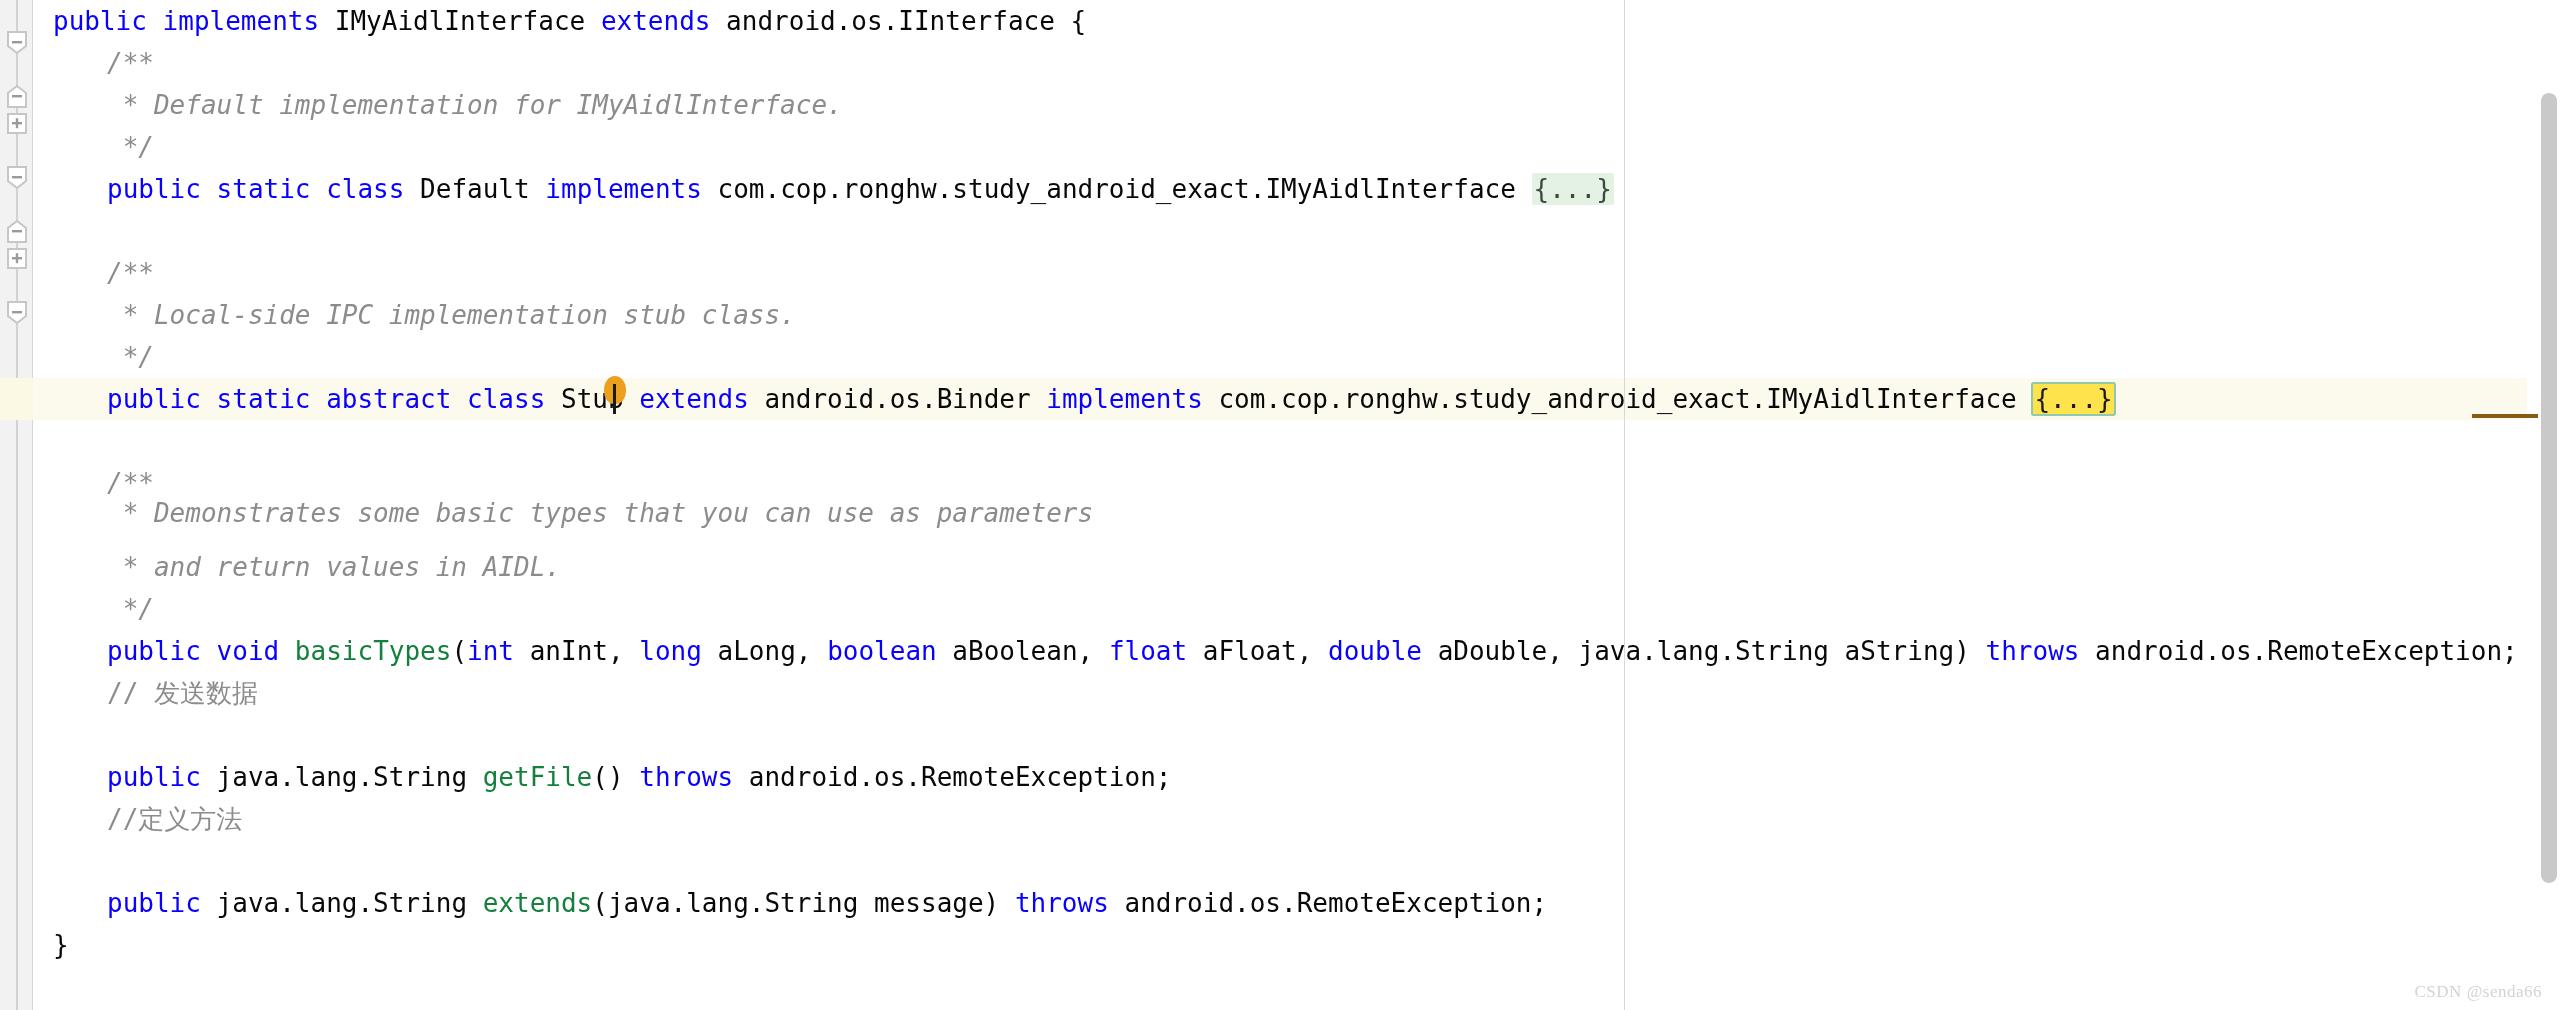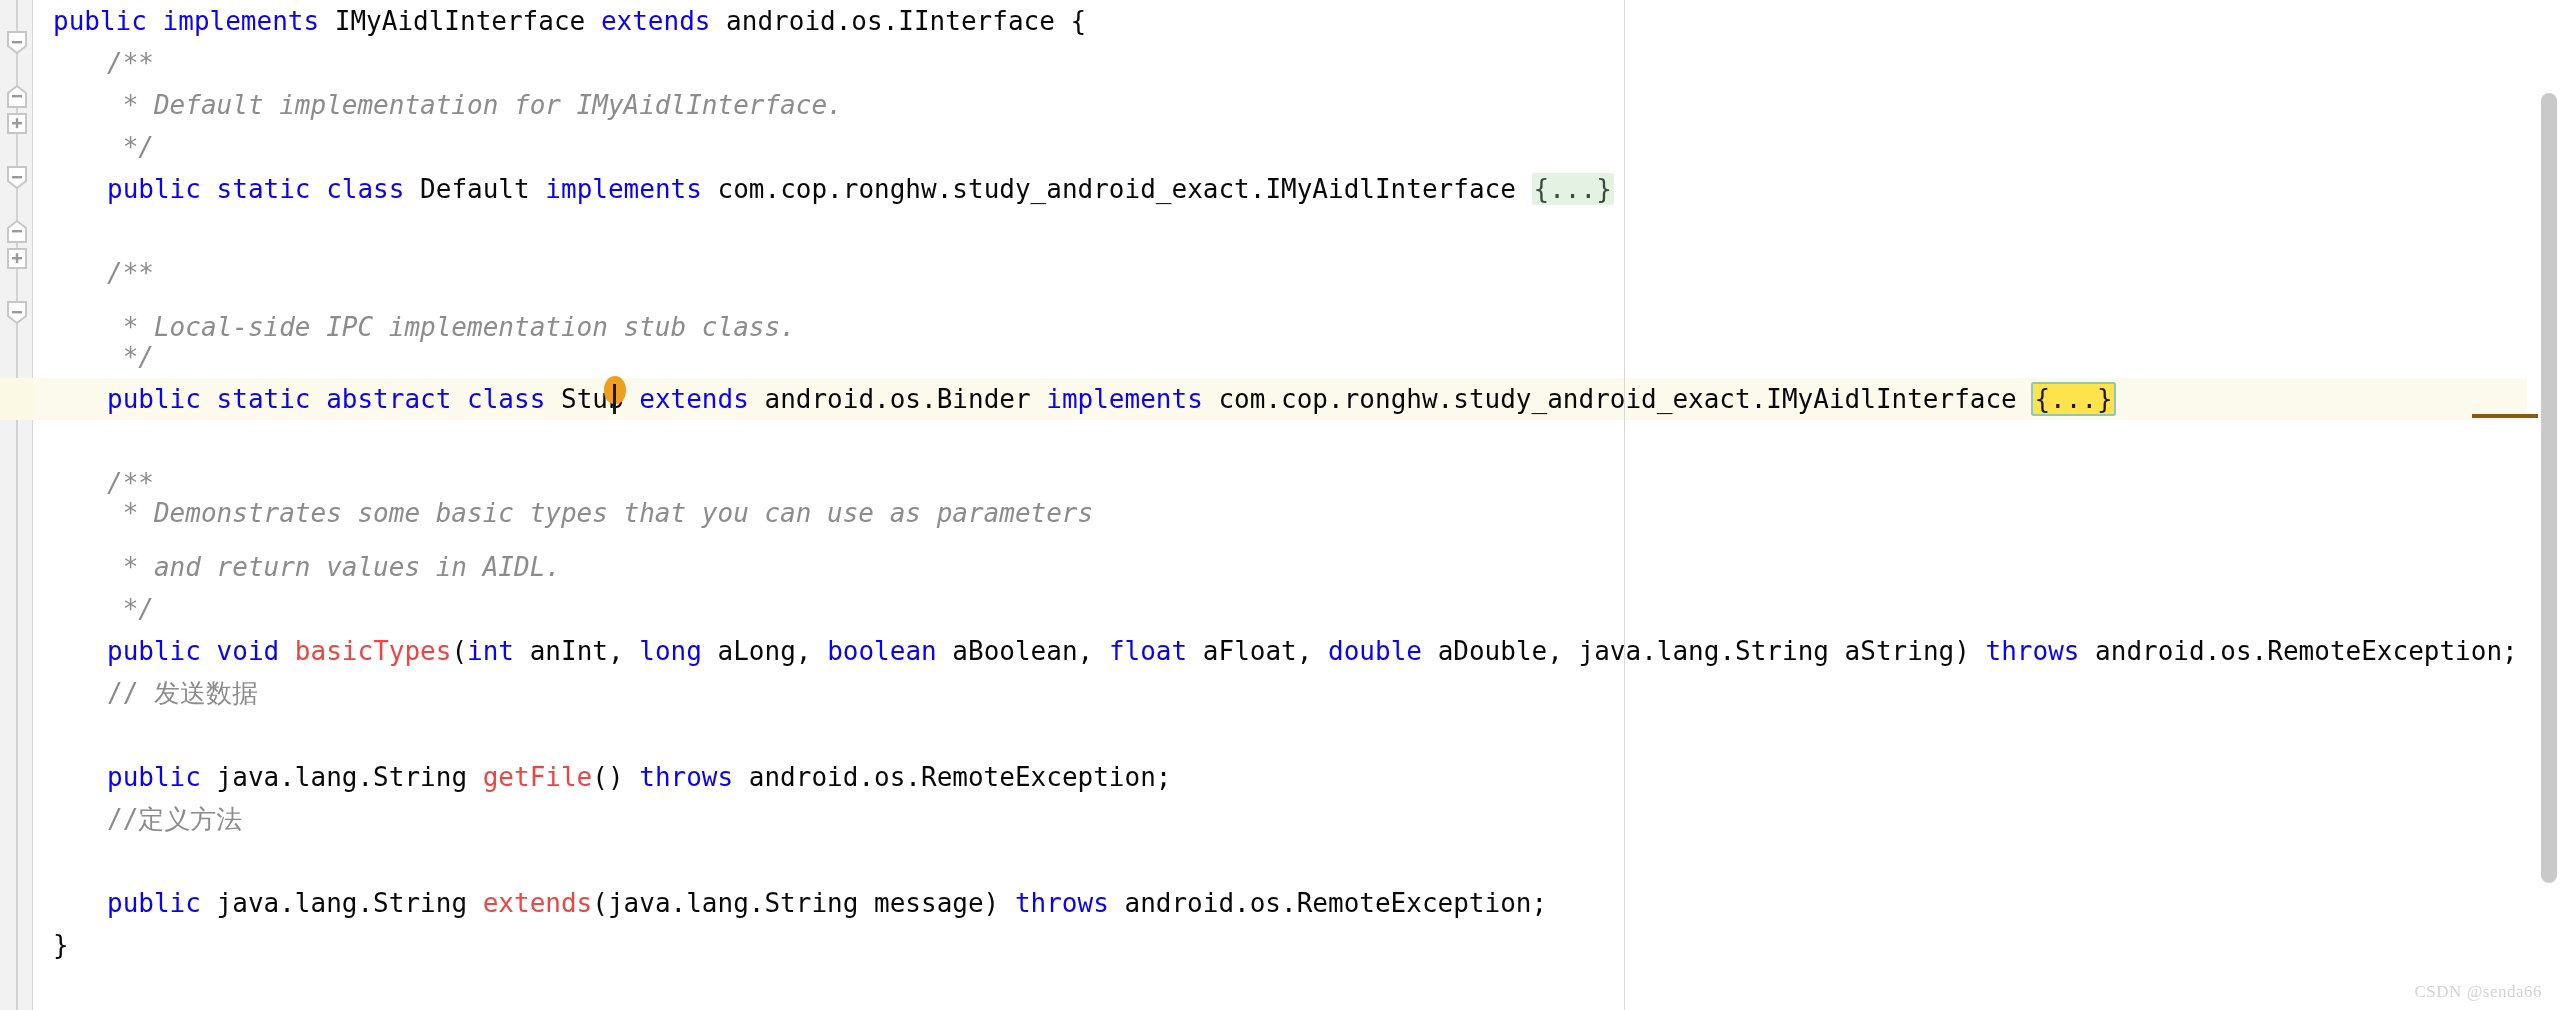--- a/index.html
+++ b/index.html
@@ -93,21 +93,21 @@
     font-family: "DejaVu Sans Mono", "Liberation Mono", monospace;
     font-size: 26px;
     line-height: 42px;
     letter-spacing: 0px;
     color: #080808;
     z-index: 5;
   }
 
   .kw      { color: #0a00ff; }
   .plain   { color: #080808; }
-  .method  { color: #ef4444; }
+  .method  { color: #15803d; }
   .doc     { color: #8c8c8c; font-style: italic; }
   .cmt     { color: #8c8c8c; }
 
   .fold {
     color: #3b4a3f;
     background: #e3f2e3;
     border-radius: 2px;
     padding: 1px 2px;
   }
   .fold-selected {
@@ -190,21 +190,21 @@
 
   <div id="code-area">
     <div id="code-lines">
         <div class="code-line" style="top: 0px; padding-left: 20px;"><span class="kw">public</span><span class="plain"> </span><span class="kw">implements</span><span class="plain"> IMyAidlInterface </span><span class="kw">extends</span><span class="plain"> android.os.IInterface {</span></div>
         <div class="code-line" style="top: 42px; padding-left: 74px;"><span class="doc">/**</span></div>
         <div class="code-line" style="top: 84px; padding-left: 74px;"><span class="doc"> * Default implementation for IMyAidlInterface.</span></div>
         <div class="code-line" style="top: 126px; padding-left: 74px;"><span class="doc"> */</span></div>
         <div class="code-line" style="top: 168px; padding-left: 74px;"><span class="kw">public</span><span class="plain"> </span><span class="kw">static</span><span class="plain"> </span><span class="kw">class</span><span class="plain"> Default </span><span class="kw">implements</span><span class="plain"> com.cop.ronghw.study_android_exact.IMyAidlInterface </span><span class="fold">{...}</span></div>
         <div class="code-line" style="top: 210px; padding-left: 20px;"></div>
         <div class="code-line" style="top: 252px; padding-left: 74px;"><span class="doc">/**</span></div>
-        <div class="code-line" style="top: 294px; padding-left: 74px; margin-top: 12px;"><span class="doc"> * Local-side IPC implementation stub class.</span></div>
+        <div class="code-line" style="top: 294px; padding-left: 74px;"><span class="doc"> * Local-side IPC implementation stub class.</span></div>
         <div class="code-line" style="top: 336px; padding-left: 74px;"><span class="doc"> */</span></div>
         <div class="code-line" style="top: 378px; padding-left: 74px;"><span class="kw">public</span><span class="plain"> </span><span class="kw">static</span><span class="plain"> </span><span class="kw">abstract</span><span class="plain"> </span><span class="kw">class</span><span class="plain"> Stub </span><span class="kw">extends</span><span class="plain"> android.os.Binder </span><span class="kw">implements</span><span class="plain"> com.cop.ronghw.study_android_exact.IMyAidlInterface </span><span class="fold-selected">{...}</span></div>
         <div class="code-line" style="top: 420px; padding-left: 20px;"></div>
         <div class="code-line" style="top: 462px; padding-left: 74px;"><span class="doc">/**</span></div>
         <div class="code-line" style="top: 492px; padding-left: 74px;"><span class="doc"> * Demonstrates some basic types that you can use as parameters</span></div>
         <div class="code-line" style="top: 546px; padding-left: 74px;"><span class="doc"> * and return values in AIDL.</span></div>
         <div class="code-line" style="top: 588px; padding-left: 74px;"><span class="doc"> */</span></div>
         <div class="code-line" style="top: 630px; padding-left: 74px;"><span class="kw">public</span><span class="plain"> </span><span class="kw">void</span><span class="plain"> </span><span class="method">basicTypes</span><span class="plain">(</span><span class="kw">int</span><span class="plain"> anInt, </span><span class="kw">long</span><span class="plain"> aLong, </span><span class="kw">boolean</span><span class="plain"> aBoolean, </span><span class="kw">float</span><span class="plain"> aFloat, </span><span class="kw">double</span><span class="plain"> aDouble, java.lang.String aString) </span><span class="kw">throws</span><span class="plain"> android.os.RemoteException;</span></div>
         <div class="code-line" style="top: 672px; padding-left: 74px;"><span class="cmt">// 发送数据</span></div>
         <div class="code-line" style="top: 714px; padding-left: 20px;"></div>

